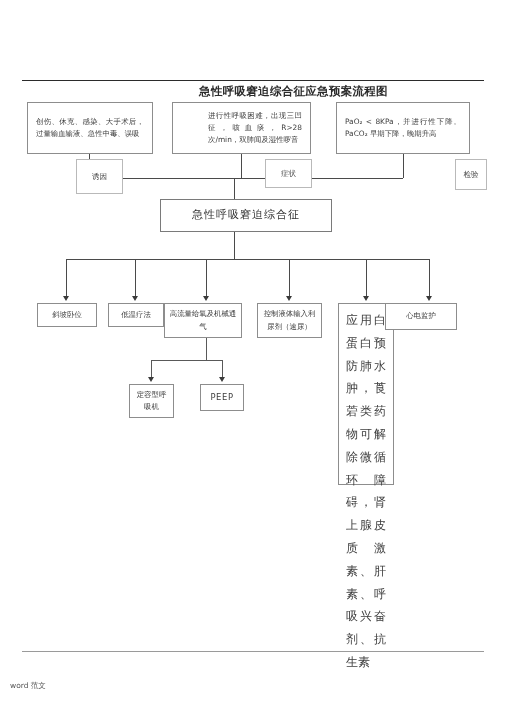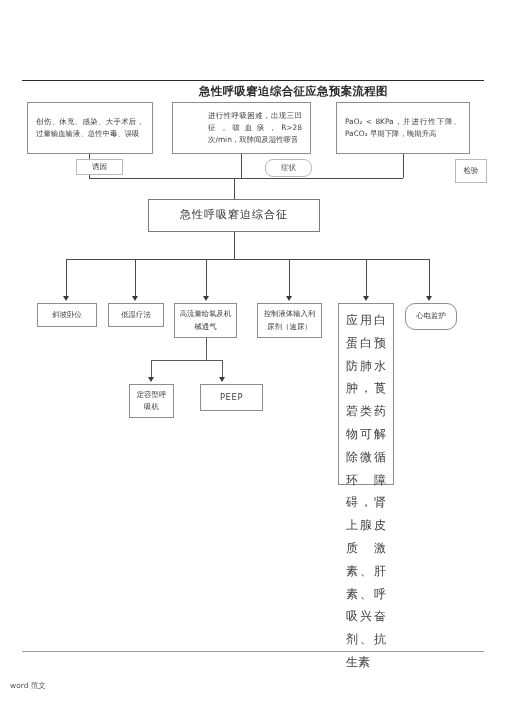--- a/index.html
+++ b/index.html
@@ -61,21 +61,21 @@
     text-align: center;
     font-size: 7.4px;
     line-height: 1.65;
     color: #3d3d3d;
     padding: 2px 4px;
   }
   .box.text-left {
     justify-content: flex-start;
     text-align: left;
   }
-  .box.strong { border: 1.2px solid #555; }
+  .box.strong { border: 1.2px solid #555; margin-left: 12px; }
 
   
   #box-cause   { left: 27px;  top: 102px; width: 126px; height: 52px; justify-content: center; }
   #box-symptom { left: 172px; top: 102px; width: 139px; height: 52px; padding-left: 31px; }
   #box-lab     { left: 336px; top: 102px; width: 134px; height: 52px; }
 
   #box-cause .inner, #box-symptom .inner, #box-lab .inner {
     width: 100%;
     padding: 0 4px;
     text-align: justify;
@@ -88,55 +88,55 @@
     box-sizing: border-box;
     border: 1px solid #b9b9b9;
     background: #ffffff;
     display: flex;
     align-items: center;
     justify-content: center;
     font-size: 7.6px;
     color: #4a4a4a;
     z-index: 4;
   }
-  #lbl-cause   { left: 76px;  top: 159px; width: 47px; height: 16px; }
-  #lbl-symptom { left: 265px; top: 159px; width: 47px; height: 18px; border-radius: 8px; }
-  #lbl-lab     { left: 455px; top: 159px; width: 32px; height: 24px; }
+  #lbl-cause   { left: 76px;  top: 159px; width: 47px; height: 35px; }
+  #lbl-symptom { left: 265px; top: 159px; width: 47px; height: 29px; }
+  #lbl-lab     { left: 455px; top: 159px; width: 32px; height: 31px; }
 
   
   #box-diagnosis {
     left: 148px; top: 199px;
     width: 172px; height: 33px;
     font-size: 11px;
     letter-spacing: 1px;
     color: #333;
     border: 1.3px solid #7a7a7a;
   }
 
   
   #box-position  { left: 37px;  top: 303px; width: 60px;  height: 24px; }
   #box-hypo      { left: 108px; top: 303px; width: 56px;  height: 24px; }
-  #box-oxygen    { left: 174px; top: 303px; width: 63px;  height: 35px; }
+  #box-oxygen    { left: 164px; top: 303px; width: 78px;  height: 35px; }
   #box-fluid     { left: 257px; top: 303px; width: 65px;  height: 35px; }
   #box-drugs     { left: 338px; top: 303px; width: 56px;  height: 182px;
                    align-items: flex-start; padding-top: 5px; }
-  #box-ecg       { left: 405px; top: 303px; width: 52px;  height: 27px; border-radius: 10px; }
+  #box-ecg       { left: 385px; top: 303px; width: 72px;  height: 27px; }
 
   #box-drugs .inner {
     width: 100%;
     text-align: justify;
     text-align-last: left;
     padding: 0 3px;
     line-height: 1.9;
     font-size: 12px;
   }
 
   
   #box-ventilator { left: 129px; top: 384px; width: 45px; height: 34px; }
-  #box-peep       { left: 200px; top: 384px; width: 63px; height: 27px;
+  #box-peep       { left: 200px; top: 384px; width: 44px; height: 27px;
                     font-size: 8.4px; letter-spacing: .6px; }
 
   
   .vline {
     position: absolute;
     width: 0;
     border-left: 1.3px solid #4a4a4a;
   }
   .hline {
     position: absolute;

